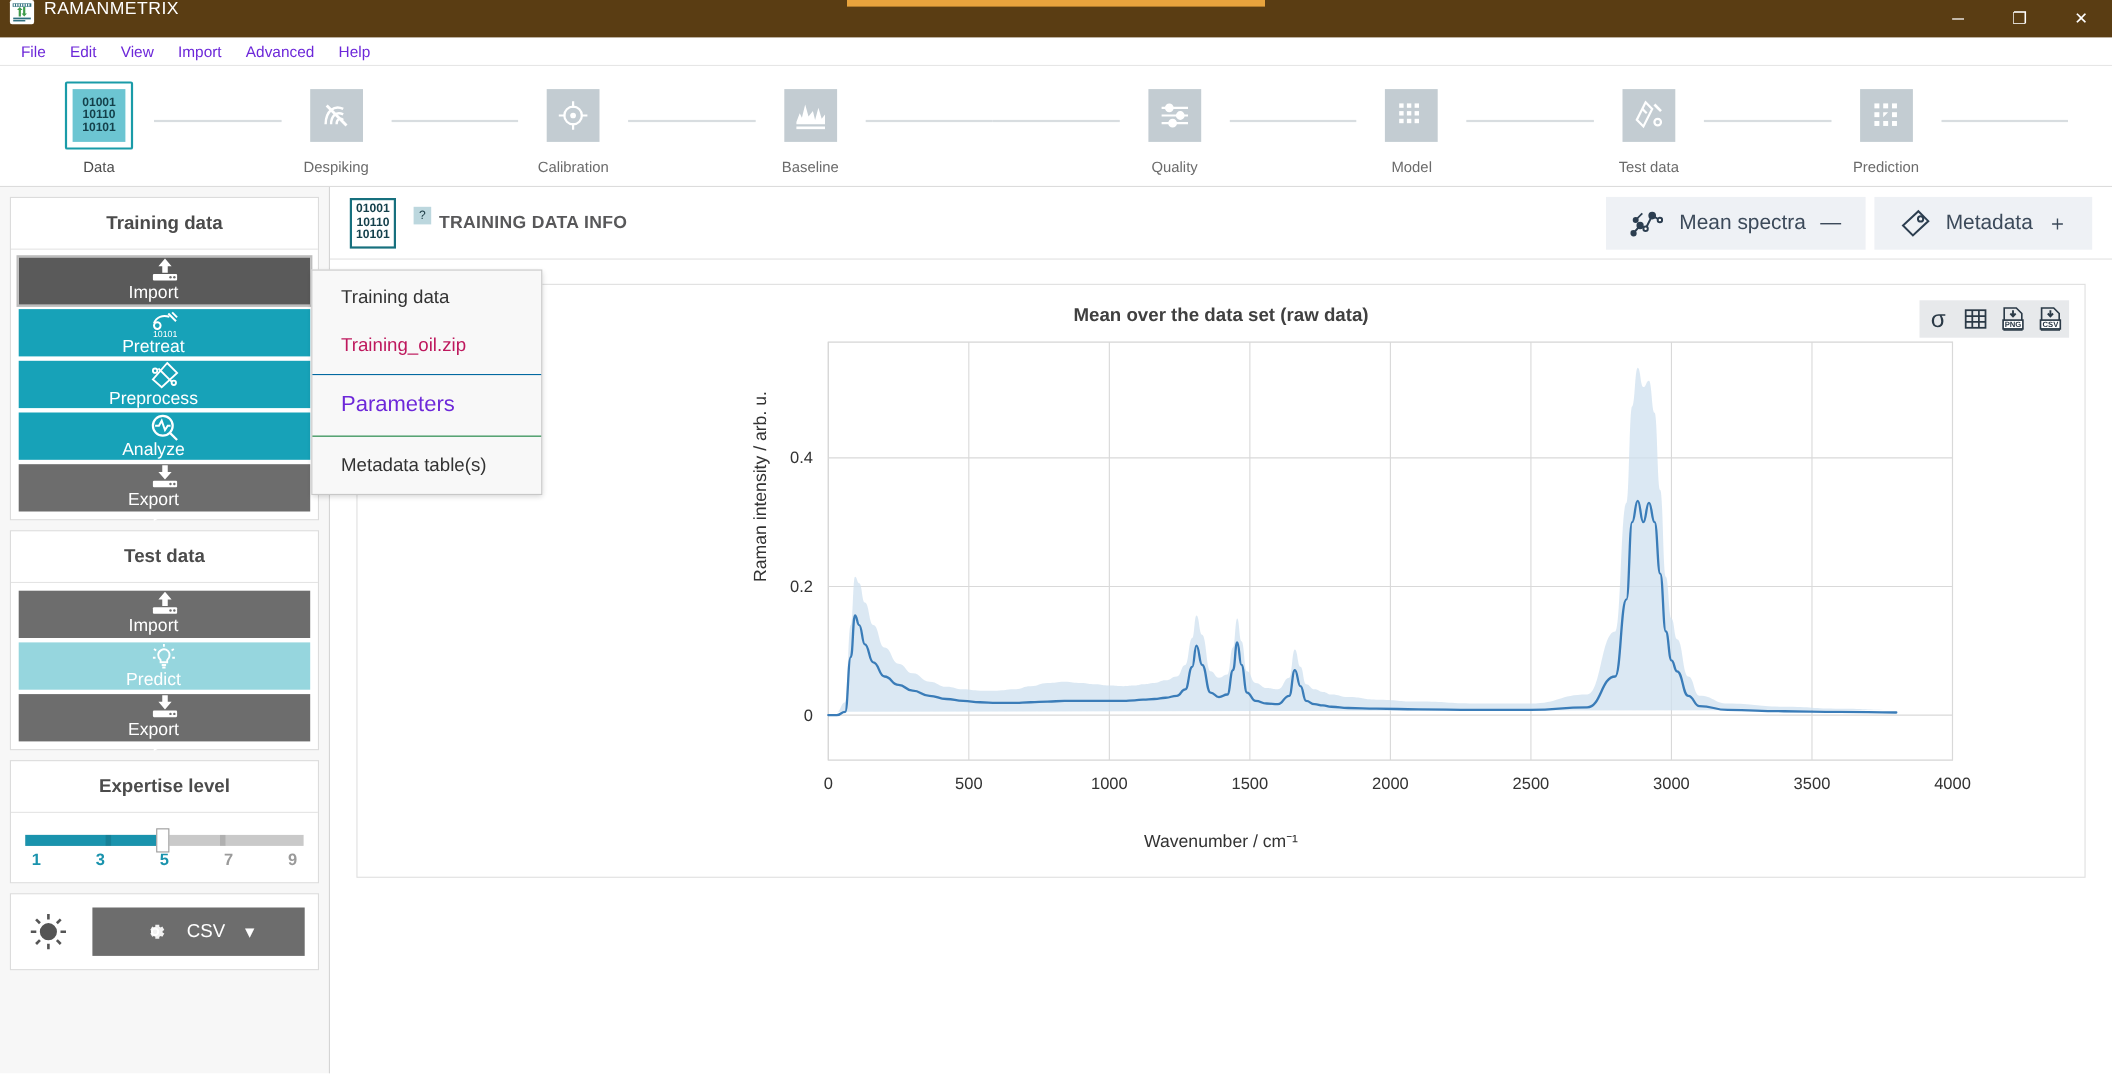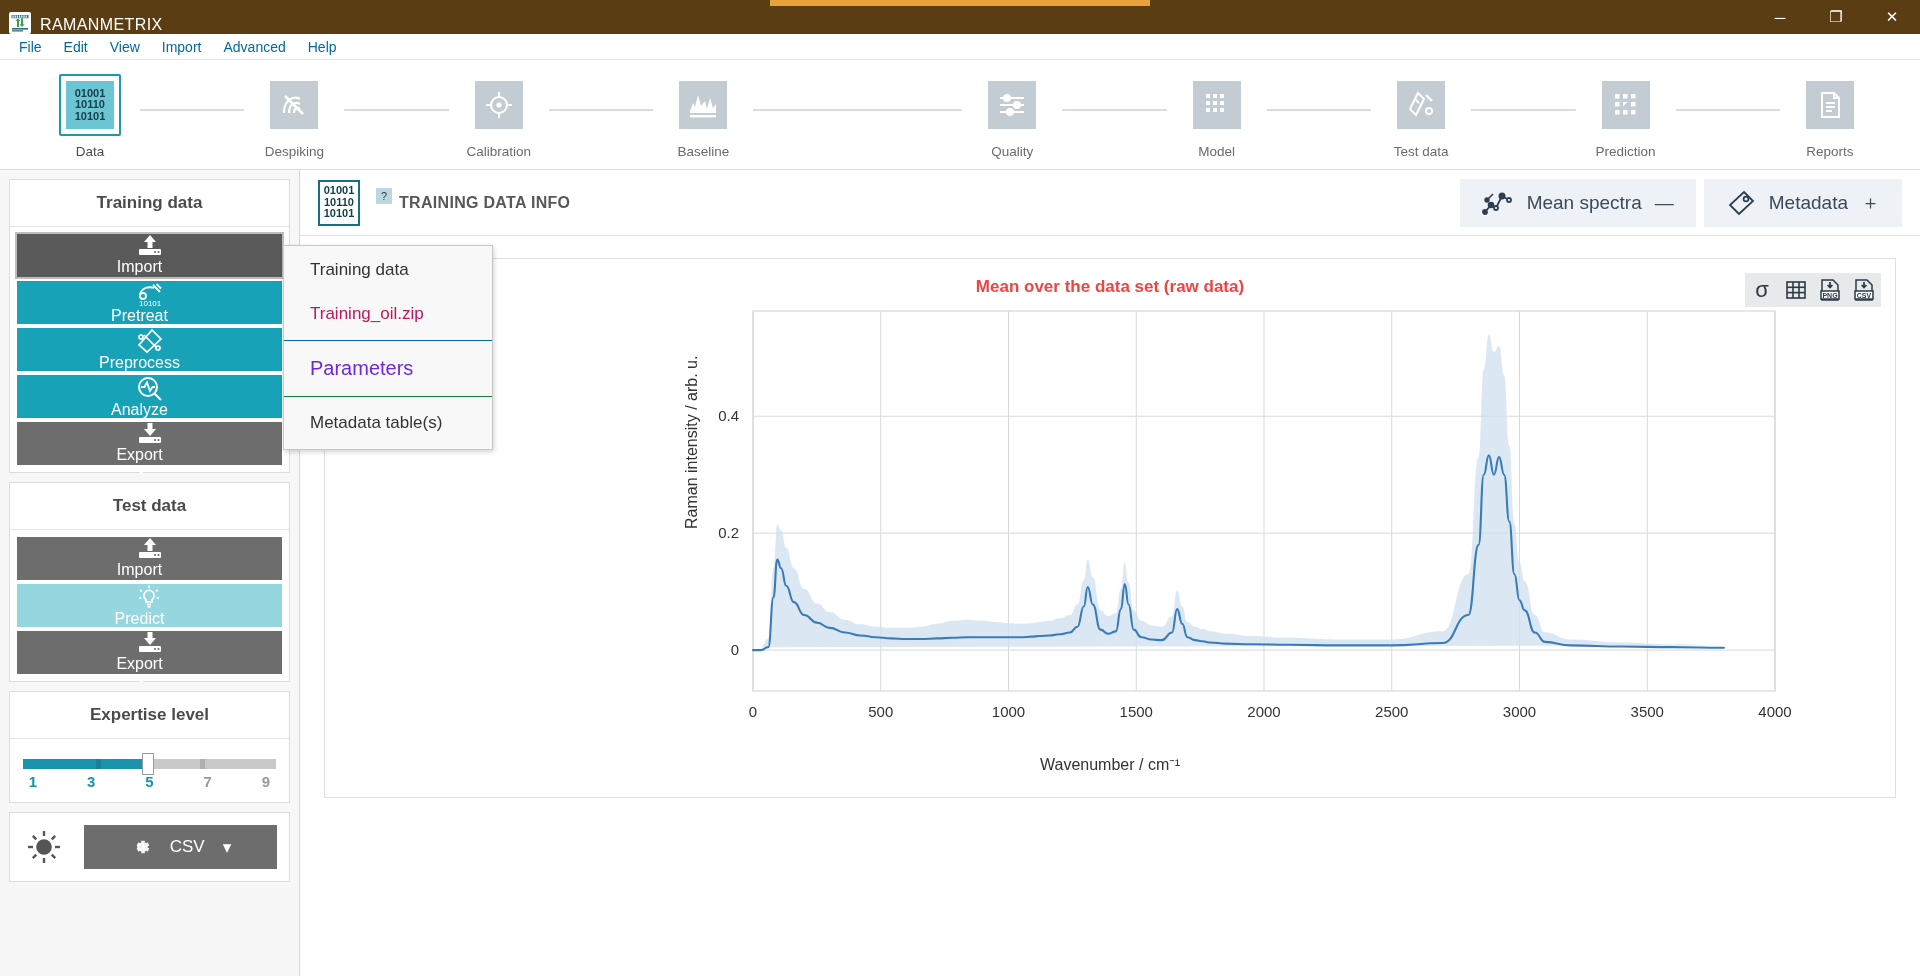--- a/index.html
+++ b/index.html
@@ -6,39 +6,39 @@
   html,body { width:1920px; height:976px; overflow:hidden; }
   body {
     font-family: "Liberation Sans", sans-serif;
     background:#ffffff;
     color:#333;
     font-size:14px;
   }
 
   
   .titlebar{
-    height:34px; background:#5a3d13; display:flex; align-items:flex-end;
+    height:34px; background:#5a3d13; display:flex; align-items:flex-start;
     position:relative; color:#fff;
   }
   .tb-logo{ width:22px;height:22px;margin-left:9px;margin-right:9px;background:#fff;
     border-radius:2px; display:flex;align-items:center;justify-content:center;}
   .tb-title{ font-size:16px; letter-spacing:.4px; }
   .tb-progress{
     position:absolute; left:50%; transform:translateX(-50%); top:0;
     width:380px; height:6px; background:#e8a33d;
   }
   .tb-progress .fill{ width:0%; height:100%; background:#fff;}
   .tb-buttons{ position:absolute; right:0; top:0; height:34px; display:flex;}
   .tb-btn{ width:56px;height:34px;display:flex;align-items:center;justify-content:center;
      font-size:15px;color:#fff;}
 
   
   .menubar{ height:26px; display:flex; align-items:center; padding-left:8px;
     background:#fff; border-bottom:1px solid #e6e6e6; }
-  .menubar span{ padding:3px 11px; font-size:14px; color:#0369a1;}
+  .menubar span{ padding:3px 11px; font-size:14px; color:#6d28d9;}
 
   
   .workflow{
     height:110px; background:#fff; border-bottom:1px solid #dcdcdc;
     display:flex; align-items:flex-start; padding:14px 40px 0 40px;
   }
   .wf-step{ width:100px; display:flex; flex-direction:column; align-items:center; }
   .wf-icon-wrap{ padding:5px; border:2px solid transparent; border-radius:2px;}
   .wf-step.active .wf-icon-wrap{ border-color:#1a9ba8; }
   .wf-icon{ width:48px;height:48px; background:#c3ccd2; display:flex;
@@ -97,21 +97,21 @@
     display:flex;align-items:center;justify-content:center; margin:0 7px 0 16px;
     align-self:flex-start; margin-top:18px;}
   .ci-title{ font-weight:bold; font-size:16px; color:#58585a; letter-spacing:.3px;}
   .head-btns{ position:absolute; right:18px; display:flex; gap:8px; }
   .hbtn{ height:48px; background:#eef1f5; display:flex; align-items:center;
      gap:13px; padding:0 22px; font-size:19px; color:#3c4a5a; cursor:pointer;}
 
   .chart-outer{ margin:22px 24px; border:1px solid #dfdfdf; background:#fff;
      height:540px; position:relative; }
   .chart-title{ text-align:center; font-weight:bold; font-size:17px;
-     color:#ef4444; padding-top:18px;}
+     color:#404040; padding-top:18px;}
   .chart-tools{ position:absolute; right:14px; top:14px; display:flex;
      background:#e7e9eb; }
   .ctool{ width:34px; height:34px; display:flex; align-items:center;
      justify-content:center; cursor:pointer; color:#2b3a47;}
   .legend{ position:absolute; right:195px; top:80px; color:#3a7cb8; font-size:14.5px;}
   .plot-area{ position:absolute; left:0; top:42px; right:0; bottom:0;}
   .axis-label-y{ position:absolute; left:358px; top:270px; transform:rotate(-90deg);
     transform-origin:left top; font-size:16px; color:#333; white-space:nowrap;}
   .axis-label-x{ position:absolute; left:0; right:0; bottom:22px; text-align:center;
     font-size:16px; color:#333;}
@@ -282,34 +282,20 @@
             <rect x="13" y="21" width="4.5" height="4.5"></rect>
             <rect x="21" y="21" width="4.5" height="4.5"></rect>
         <path d="M13 13 l4.5 0 l-4.5 4.5 z"></path>
       </svg>
     </div>
       </div>
     <div class="wf-label">Prediction</div>
   </div>
   <div class="wf-conn"></div>
 
-  <div class="wf-step">
-    <div class="wf-icon-wrap">
-        <div class="wf-icon">
-      <svg width="32" height="32" viewBox="0 0 32 32" fill="none" stroke="#fff" stroke-width="2">
-        <path d="M8 4 L20 4 L25 9 L25 28 L8 28 Z" fill="none"></path>
-        <path d="M20 4 L20 9 L25 9"></path>
-        <line x1="12" y1="14" x2="21" y2="14"></line>
-            <line x1="12" y1="18" x2="21" y2="18"></line>
-            <line x1="12" y1="22" x2="18" y2="22"></line>
-      </svg>
-    </div>
-      </div>
-    <div class="wf-label">Reports</div>
-  </div>
 </div>
 
 <div class="main">
 
   <div class="sidebar">
 
     <div class="panel">
       <div class="panel-title">Training data</div>
       <div class="panel-body">
 

